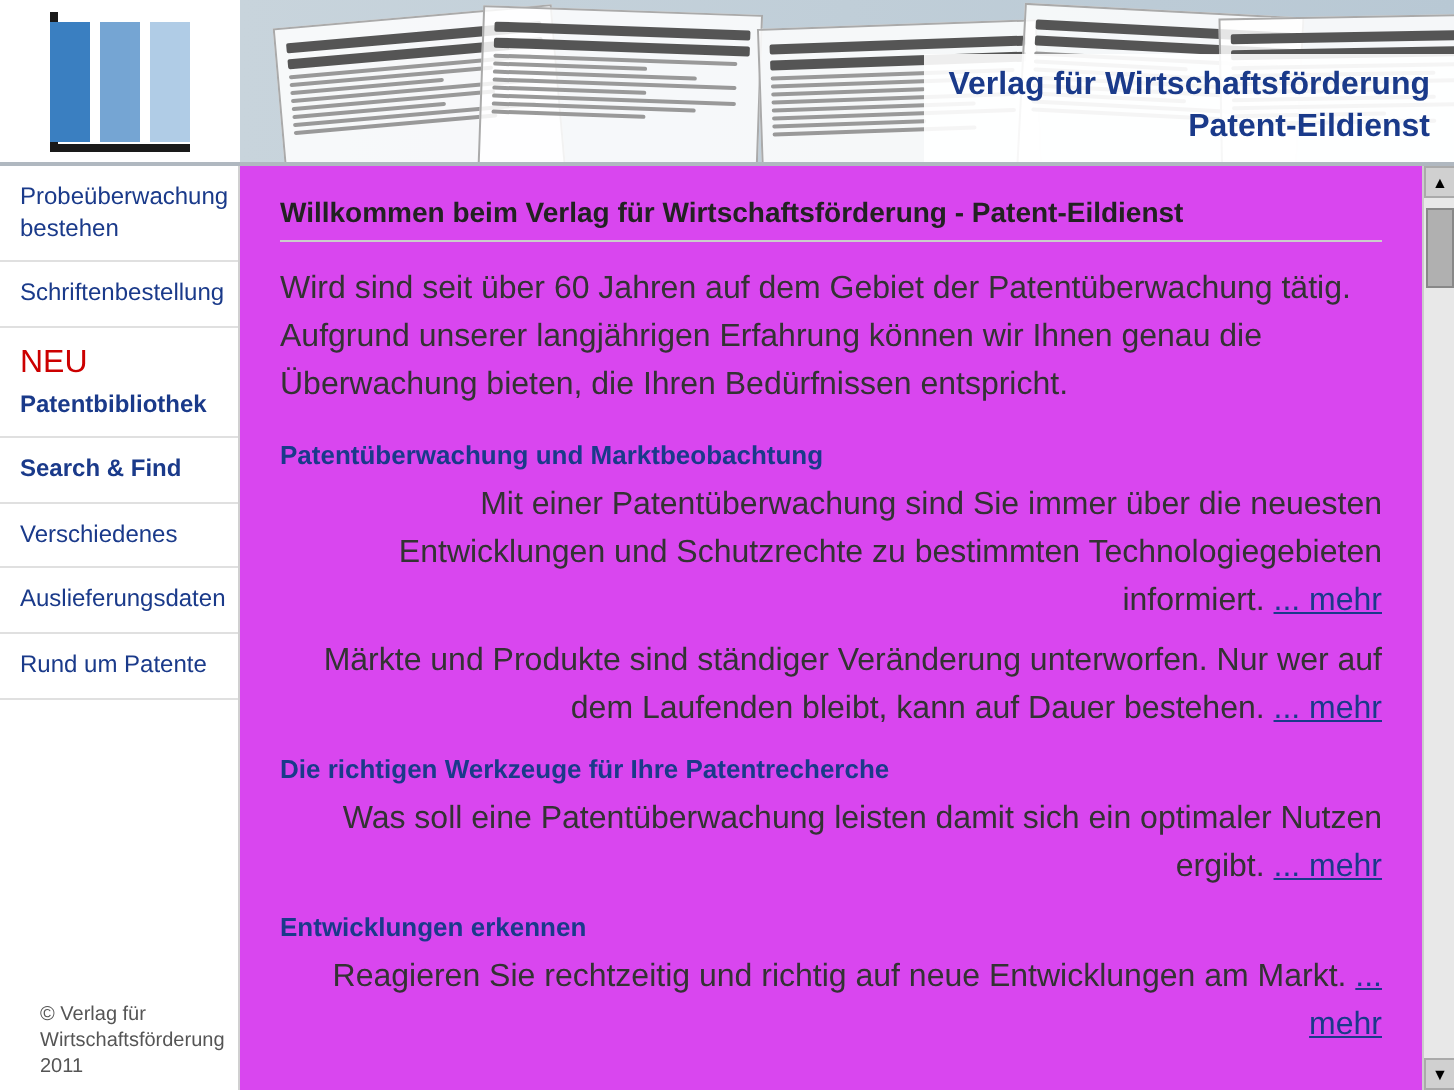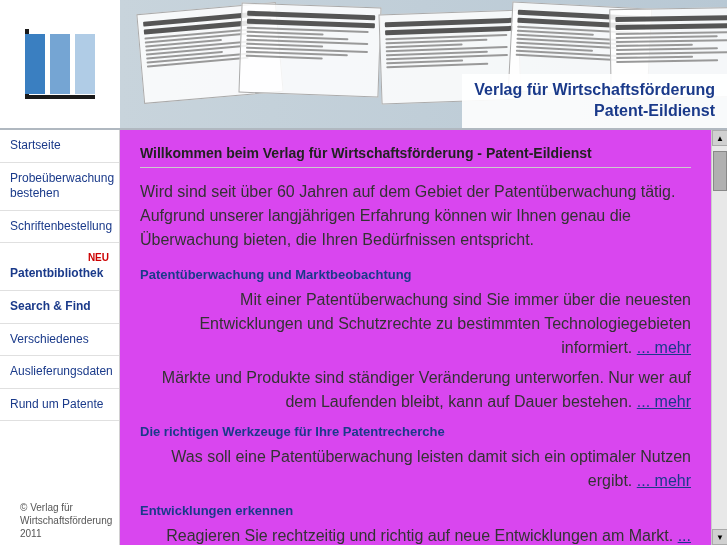--- a/index.html
+++ b/index.html
@@ -10,21 +10,21 @@
       width: 727px;
       height: 545px;
       overflow: hidden;
       display: flex;
       flex-direction: column;
     }
 
     
     #header {
       width: 100%;
-      height: 128px;
+      height: 81px;
       background: #d0d8e0;
       position: relative;
       overflow: hidden;
       display: flex;
       align-items: stretch;
       justify-content: flex-end;
     }
 
     #header-logo {
       width: 120px;
@@ -141,25 +141,24 @@
       padding: 8px 10px;
       border-bottom: 1px solid #e0e0e0;
       color: #1a3a8a;
       font-size: 12px;
       cursor: pointer;
       line-height: 1.3;
     }
 
     .sidebar-item.neu-label {
       color: #cc0000;
-      font-weight: bold;
-      font-size: 10px;
+      font-weight: normal;
+      font-size: 16px;
       padding-bottom: 2px;
       border-bottom: none;
-      text-align: right;
     }
     .sidebar-item.neu-item {
       color: #1a3a8a;
       font-weight: bold;
       padding-top: 0;
       border-bottom: 1px solid #e0e0e0;
     }
     .sidebar-item.search-find {
       font-weight: bold;
     }
@@ -356,23 +355,20 @@
       </div>
     </div>
   </div>
 </div>
 
 <div id="main-layout">
 
   <div id="sidebar-wrapper">
     <div id="sidebar">
       <div class="sidebar-item">
-        <span>Startseite</span>
-      </div>
-      <div class="sidebar-item">
         <span>Probeüberwachung bestehen</span>
       </div>
       <div class="sidebar-item">
         <span>Schriftenbestellung</span>
       </div>
       <div class="sidebar-item neu-label">
         <span>NEU</span>
       </div>
       <div class="sidebar-item neu-item">
         <span>Patentbibliothek</span>

